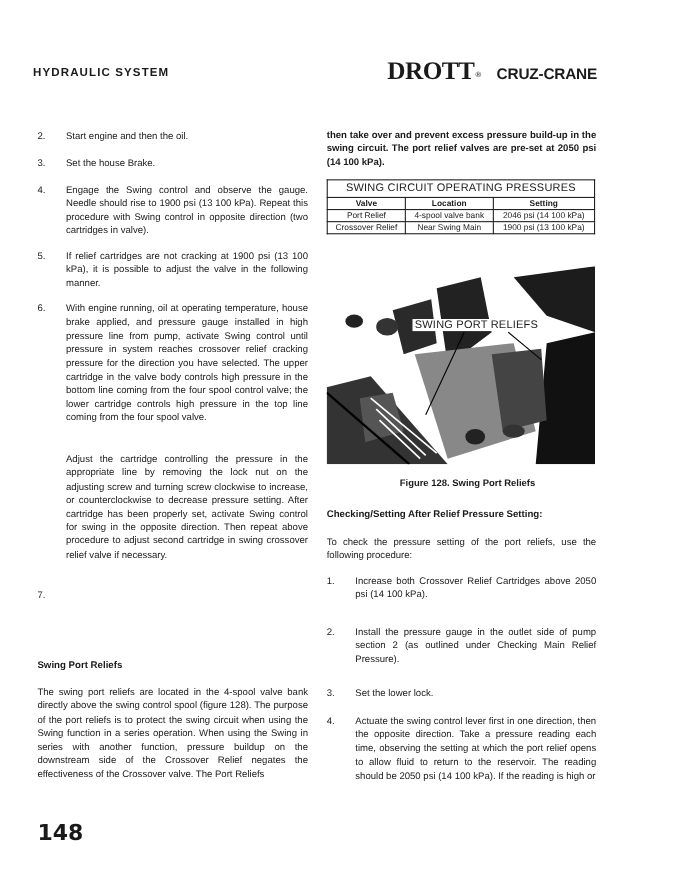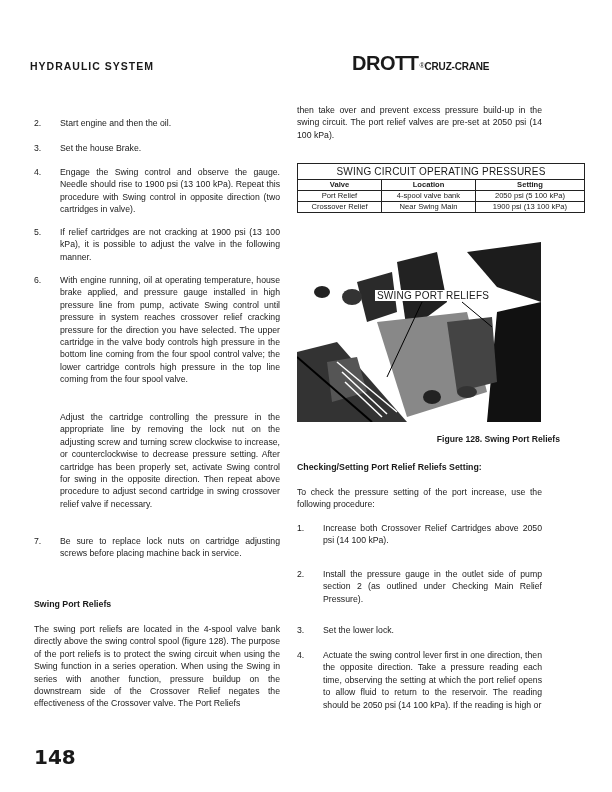--- a/index.html
+++ b/index.html
@@ -1,37 +1,37 @@
 <!DOCTYPE html>
 <html><head>
 <meta charset="utf-8">
 <style>
   html, body { margin: 0; padding: 0; background: #ffffff; }
   body { width: 612px; height: 792px; position: relative; overflow: hidden;
          font-family: "Liberation Sans", sans-serif; color: #1a1a1a; }
   .hdr-left { position: absolute; left: 30px; top: 60px; font-size: 10.5px; font-weight: bold; letter-spacing: 1px; }
   .hdr-right { position: absolute; left: 352px; top: 52px; }
-  .brand { font-size: 20px; font-weight: 900; letter-spacing: -0.5px; font-family: Liberation Sans, sans-serif; }
+  .brand { font-size: 23px; font-weight: 900; letter-spacing: -0.5px; font-family: Liberation Serif, serif; }
   .reg { font-size: 7px; vertical-align: 2px; margin-left: 1px; }
-  .sub { font-size: 10px; font-weight: bold; margin-left: 0; letter-spacing: -0.2px; }
+  .sub { font-size: 14px; font-weight: bold; margin-left: 14px; letter-spacing: -0.2px; }
   .col { position: absolute; font-size: 8.7px; line-height: 12.4px; }
   .left { left: 34px; width: 246px; }
   .right { left: 297px; width: 245px; }
   .item { position: absolute; display: flex; }
   .num { width: 26px; flex: none; }
   .txt { flex: 1; text-align: justify; }
   .para { position: absolute; text-align: justify; }
   .heading { position: absolute; font-weight: bold; font-size: 8.8px; }
-  table.press { position: absolute; left: 297px; top: 163px; width: 288px; border-collapse: collapse; font-size: 7.6px; border: 1.3px solid #222; }
+  table.press { position: absolute; left: 297px; top: 163px; width: 244px; border-collapse: collapse; font-size: 7.6px; border: 1.3px solid #222; }
   table.press td, table.press th { border: 1px solid #222; padding: 0 2px; line-height: 10px; font-weight: normal; text-align: center; white-space: nowrap; }
   table.press th.title { font-size: 10px; text-align: center; line-height: 15px; letter-spacing: 0.2px; }
   table.press th.colh { font-weight: bold; }
   table.press .c { text-align: center; }
   .figure { position: absolute; left: 297px; top: 242px; width: 244px; height: 180px; }
-  .caption { position: absolute; left: 290px; top: 434px; width: 270px; text-align: right; font-size: 8.6px; font-weight: bold; }
+  .caption { position: absolute; left: 290px; top: 434px; width: 270px; text-align: center; font-size: 8.6px; font-weight: bold; }
   .pageno { position: absolute; left: 34px; top: 745px; font-size: 20px; font-weight: bold; font-family: "DejaVu Sans", sans-serif; }
   .callout { position: absolute; left: 375px; top: 290px; font-size: 10px; background: #fff; padding: 0 2px; letter-spacing: 0.2px; }
 </style>
 </head>
 <body>
 
 <div class="hdr-left">HYDRAULIC SYSTEM</div>
 <div class="hdr-right">
   <span class="brand">DROTT</span><span class="reg">®</span><span class="sub">CRUZ-CRANE</span>
 </div>
@@ -53,44 +53,43 @@
     <span class="num">5.</span>
     <span class="txt">If relief cartridges are not cracking at 1900 psi (13 100 kPa), it is possible to adjust the valve in the following manner.</span>
   </div>
   <div class="item" style="top:274px;width:246px;">
     <span class="num">6.</span>
     <span class="txt">With engine running, oil at operating temperature, house brake applied, and pressure gauge installed in high pressure line from pump, activate Swing control until pressure in system reaches crossover relief cracking pressure for the direction you have selected. The upper cartridge in the valve body controls high pressure in the bottom line coming from the four spool control valve; the lower cartridge controls high pressure in the top line coming from the four spool valve.</span>
   </div>
   <div class="para" style="top:411px;left:26px;width:220px;">Adjust the cartridge controlling the pressure in the appropriate line by removing the lock nut on the adjusting screw and turning screw clockwise to increase, or counterclockwise to decrease pressure setting. After cartridge has been properly set, activate Swing control for swing in the opposite direction. Then repeat above procedure to adjust second cartridge in swing crossover relief valve if necessary.</div>
   <div class="item" style="top:535px;width:246px;">
     <span class="num">7.</span>
-    <span class="txt">Be sure to replace lock nuts on cartridge adjusting screws before placing machine back in service.</span>
   </div>
   <div class="heading" style="top:598px;">Swing Port Reliefs</div>
   <div class="para" style="top:623px;width:246px;">The swing port reliefs are located in the 4-spool valve bank directly above the swing control spool (figure 128). The purpose of the port reliefs is to protect the swing circuit when using the Swing function in a series operation. When using the Swing in series with another function, pressure buildup on the downstream side of the Crossover Relief negates the effectiveness of the Crossover valve. The Port Reliefs</div>
 </div>
 
 <div class="col right">
-  <div class="para" style="top:104px;width:245px;">then take over and prevent excess pressure build-up in the swing circuit. The port relief valves are pre-set at 2050 psi (14 100 kPa).</div>
+  <div class="para" style="top:116px;width:245px;font-weight:bold;">then take over and prevent excess pressure build-up in the swing circuit. The port relief valves are pre-set at 2050 psi (14 100 kPa).</div>
 </div>
 
 <table class="press">
   <tbody>
       <tr>
         <th class="title" colspan="3">SWING CIRCUIT OPERATING PRESSURES</th>
       </tr>
   <tr>
     <th class="colh">Valve</th>
     <th class="colh">Location</th>
     <th class="colh c">Setting</th>
   </tr>
   <tr>
     <td>Port Relief</td>
     <td>4-spool valve bank</td>
-    <td>2050 psi (5 100 kPa)</td>
+    <td>2046 psi (14 100 kPa)</td>
   </tr>
   <tr>
     <td>Crossover Relief</td>
     <td>Near Swing Main</td>
     <td>1900 psi (13 100 kPa)</td>
   </tr>
 </tbody>
   </table>
 
 <svg class="figure" viewBox="0 0 244 180">
@@ -115,22 +114,22 @@
   </g>
   <g>
     <line x1="125" y1="60" x2="90" y2="135" stroke="#000" stroke-width="1"></line>
     <line x1="165" y1="60" x2="195" y2="85" stroke="#000" stroke-width="1"></line>
   </g>
 </svg>
 <div class="callout">SWING PORT RELIEFS</div>
 <div class="caption">Figure 128. Swing Port Reliefs</div>
 
 <div class="col right">
-  <div class="heading" style="top:461px;">Checking/Setting Port Relief Reliefs Setting:</div>
-  <div class="para" style="top:486px;width:245px;">To check the pressure setting of the port increase, use the following procedure:</div>
+  <div class="heading" style="top:461px;">Checking/Setting After Relief Pressure Setting:</div>
+  <div class="para" style="top:486px;width:245px;">To check the pressure setting of the port reliefs, use the following procedure:</div>
   <div class="item" style="top:522px;width:245px;">
     <span class="num">1.</span>
     <span class="txt">Increase both Crossover Relief Cartridges above 2050 psi (14 100 kPa).</span>
   </div>
   <div class="item" style="top:568px;width:245px;">
     <span class="num">2.</span>
     <span class="txt">Install the pressure gauge in the outlet side of pump section 2 (as outlined under Checking Main Relief Pressure).</span>
   </div>
   <div class="item" style="top:624px;width:245px;">
     <span class="num">3.</span>

